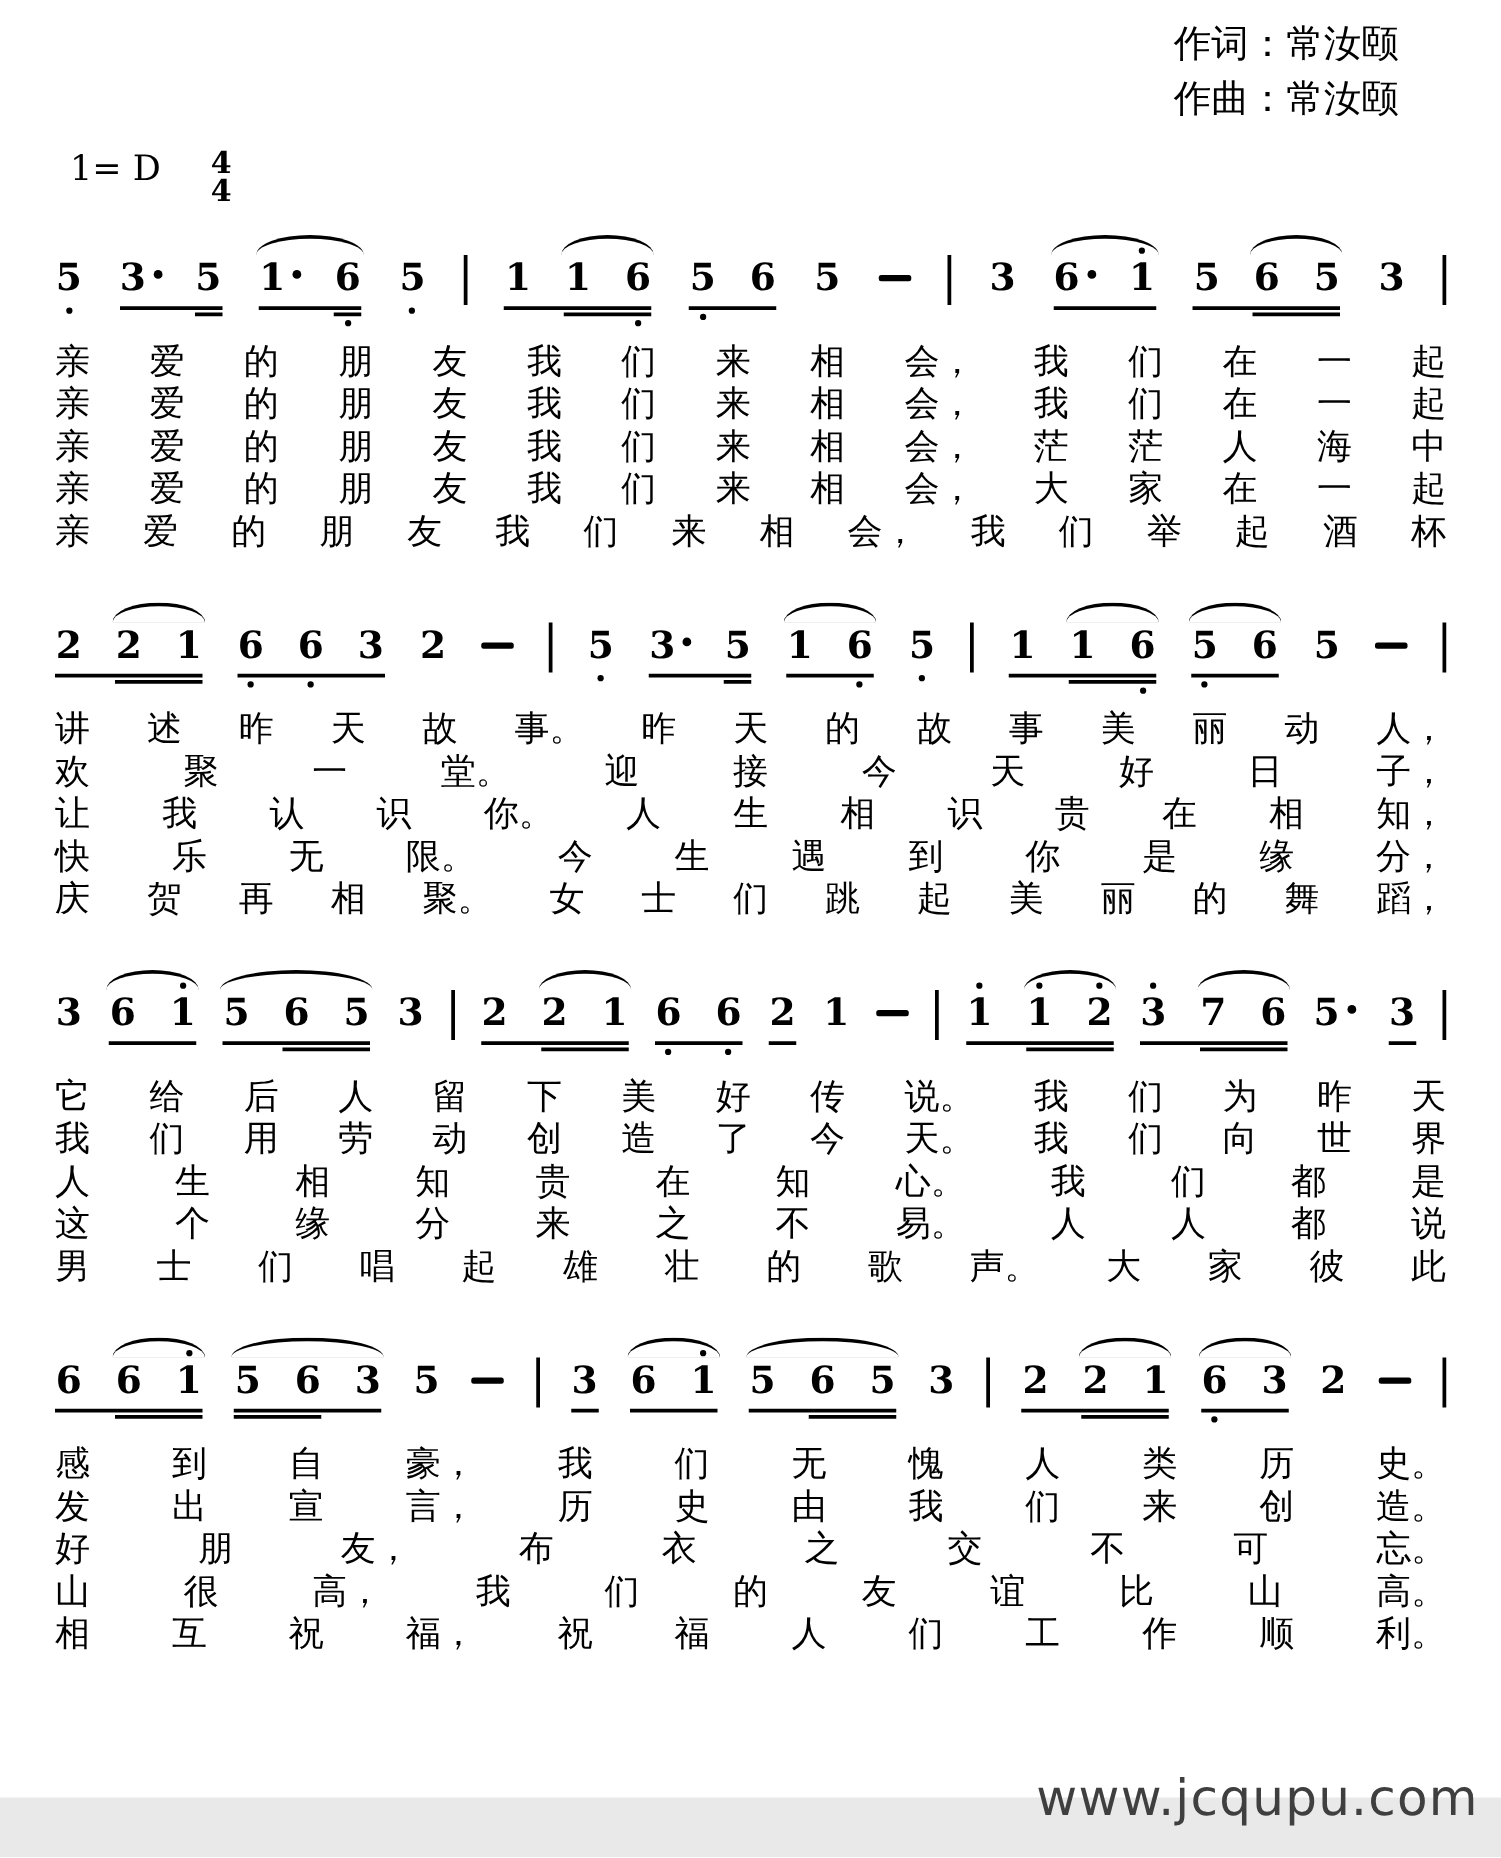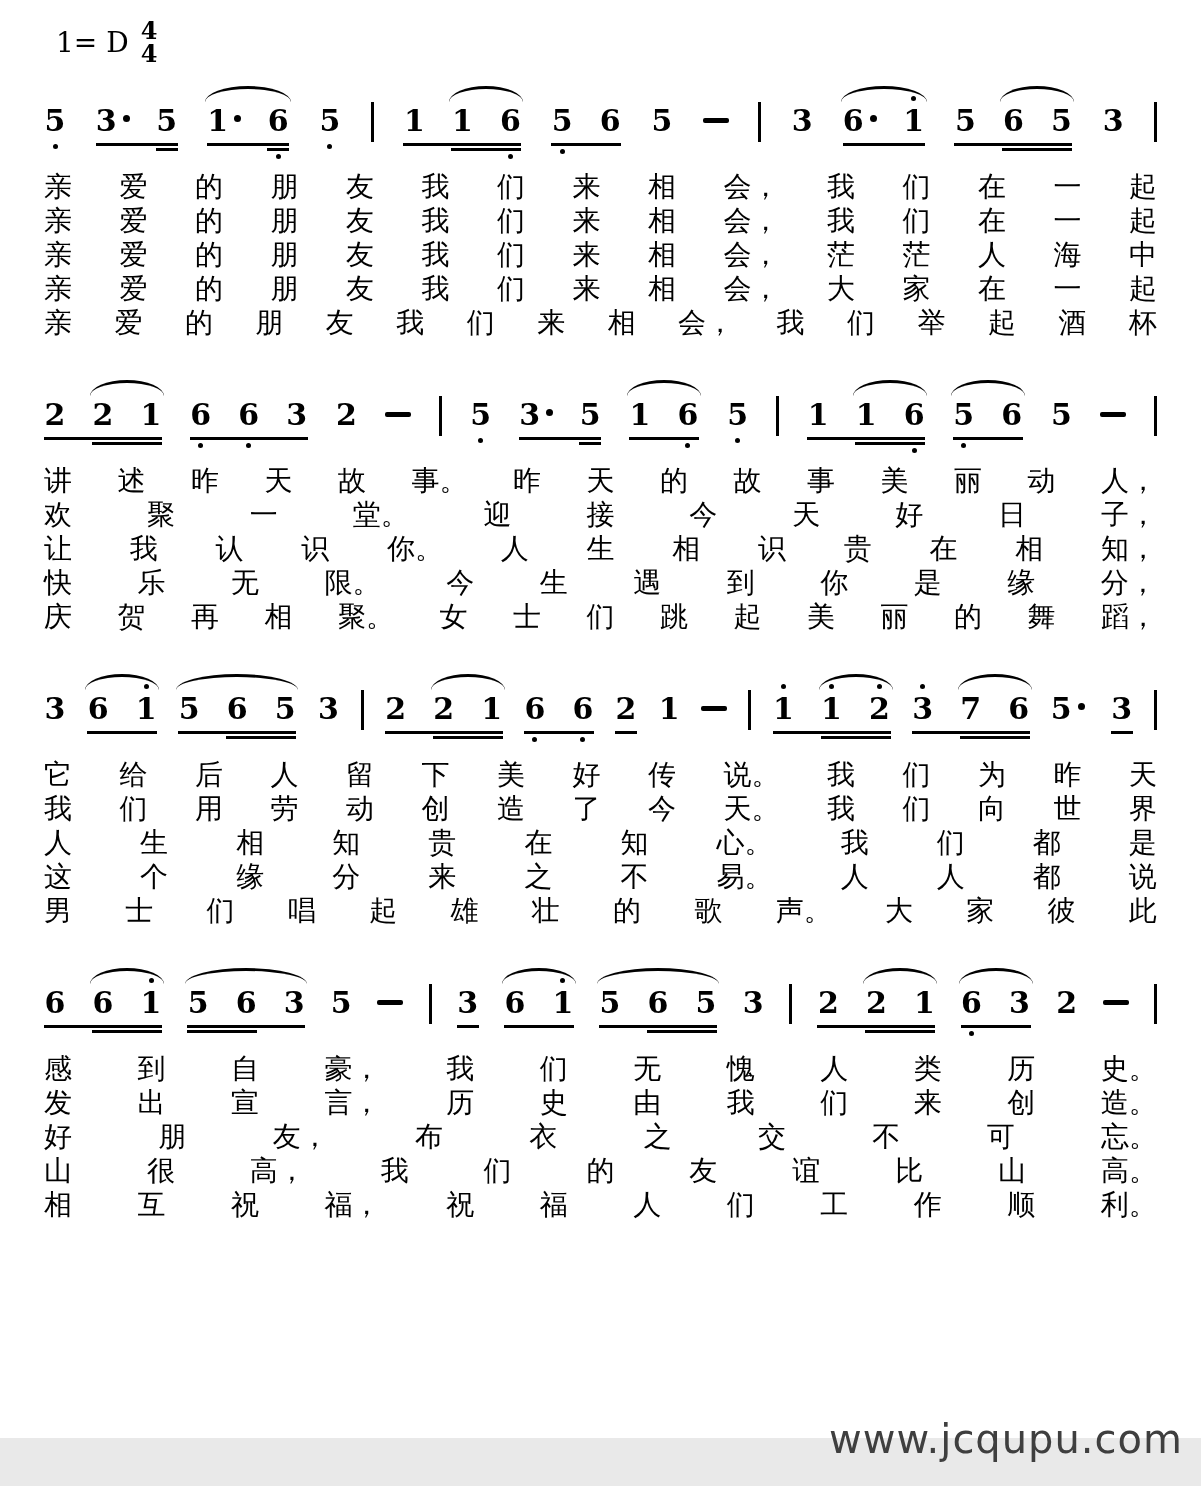--- a/index.html
+++ b/index.html
@@ -27,22 +27,23 @@
     text-align:right;
     padding-right:38px;
     font-size:30px;
     line-height:44px;
   }
   .keysig{
     margin:16px 0 0 12px;
     font-family:"DejaVu Serif", serif;
     font-size:28px;
     display:flex;
-    align-items:center;
+    align-items:flex-start;
     height:52px;
+    gap:28px;
   }
   .meter{
     display:inline-flex;
     flex-direction:column;
     align-items:center;
     margin-left:12px;
     font-weight:bold;
     font-size:24px;
     line-height:23px;
   }
@@ -118,20 +119,24 @@
     bottom:24px;
     font-size:40px;
     letter-spacing:1px;
   }
 </style>
 </head>
 <body>
 
 <div class="page">
   <div class="content">
+    <div class="credits">
+      <div>作词：常汝颐</div>
+      <div>作曲：常汝颐</div>
+    </div>
     <div class="keysig">
       <span>1= D</span>
       <span class="meter">
         <span>4</span>
         <span>4</span>
       </span>
     </div>
     <div class="systems">
         <div class="system">
           <div class="notes-row">

